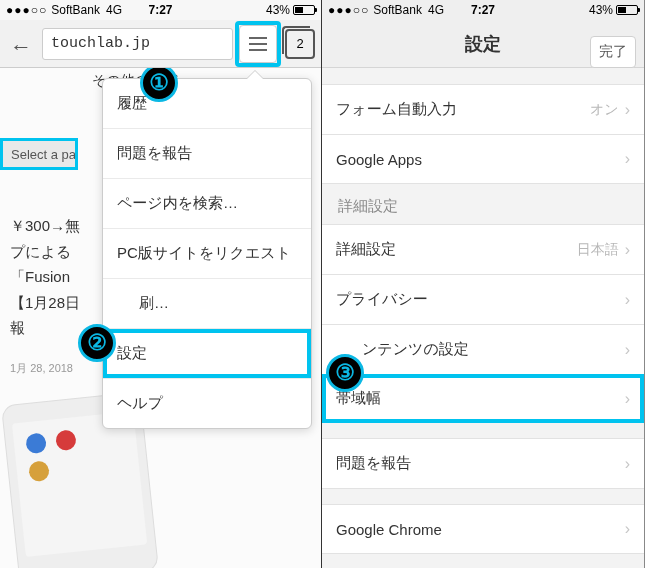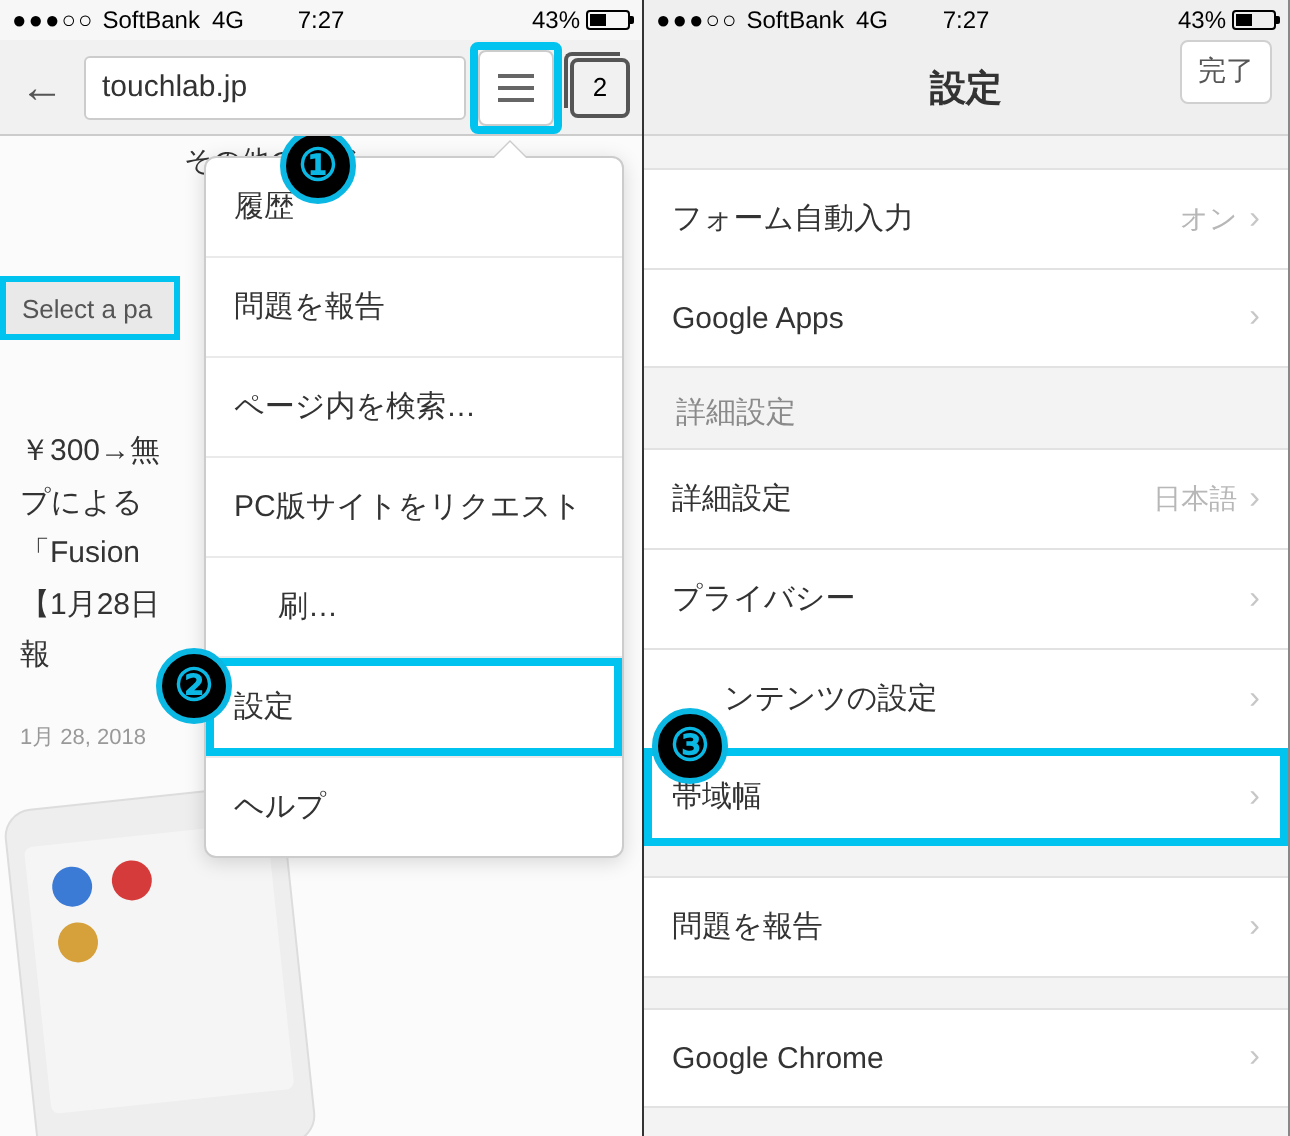--- a/index.html
+++ b/index.html
@@ -6,66 +6,66 @@
   body { font-family: -apple-system, "Helvetica Neue", Arial, sans-serif; background: #888; width: 645px; height: 568px; overflow: hidden; display: flex; }
   .screen { width: 322px; height: 568px; background: #fff; position: relative; overflow: hidden; }
   .screen.left { border-right: 1px solid #333; }
 
   
   .statusbar { height: 20px; background: #f7f7f7; display: flex; align-items: center; font-size: 12px; padding: 0 6px; position: relative; }
   .statusbar.right-sb { background: #efefef; }
   .sb-dots { letter-spacing: 1px; }
   .sb-carrier { margin-left: 4px; }
   .sb-net { margin-left: 6px; }
-  .sb-time { position: absolute; left: 50%; transform: translateX(-50%); font-weight: 400; }
+  .sb-time { position: absolute; left: 50%; transform: translateX(-50%); font-weight: 700; }
   .sb-batt { margin-left: auto; display: flex; align-items: center; }
   .sb-batt-pct { margin-right: 3px; }
   .batt-icon { width: 22px; height: 10px; border: 1px solid #000; border-radius: 2px; position: relative; }
   .batt-icon::after { content: ""; position: absolute; right: -3px; top: 2px; width: 2px; height: 4px; background: #000; border-radius: 0 1px 1px 0; }
   .batt-fill { position: absolute; left: 1px; top: 1px; bottom: 1px; width: 40%; background: #000; }
 
   
   .toolbar { height: 48px; background: #f1f1f1; border-bottom: 1px solid #ccc; display: flex; align-items: center; padding: 0 6px; gap: 6px; }
   .back-btn { width: 30px; height: 32px; display: flex; align-items: center; justify-content: center; }
   .back-arrow { font-size: 22px; color: #555; }
-  .urlbox { flex: 1; height: 32px; background: #fff; border: 1px solid #ccc; border-radius: 3px; display: flex; align-items: center; padding: 0 8px; font-size: 15px; color: #333; }
+  .urlbox { flex: 1; height: 32px; background: #fff; border: 1px solid #ccc; border-radius: 3px; display: flex; align-items: center; padding: 0 8px; font-size: 15px; color: #333; font-family: Liberation Mono, monospace; }
   .menu-btn { width: 38px; height: 38px; background: #fff; border: 1px solid #ccc; border-radius: 4px; display: flex; align-items: center; justify-content: center; position: relative; }
   .menu-btn .lines { width: 18px; height: 2px; background: #666; position: relative; }
   .menu-btn .lines::before, .menu-btn .lines::after { content: ""; position: absolute; left: 0; width: 18px; height: 2px; background: #666; }
   .menu-btn .lines::before { top: -6px; }
   .menu-btn .lines::after { top: 6px; }
   .hl-box { position: absolute; border: 4px solid #00c3ef; border-radius: 4px; pointer-events: none; z-index: 50; }
   .tabs-btn { width: 30px; height: 30px; border: 2px solid #555; border-radius: 4px; display: flex; align-items: center; justify-content: center; font-size: 13px; position: relative; margin-left: 2px; }
   .tabs-btn::before { content: ""; position: absolute; top: -5px; left: -5px; width: 26px; height: 26px; border: 2px solid #555; border-right: none; border-bottom: none; border-radius: 4px 0 0 0; }
 
   
   .content-left { position: relative; height: 500px; background: #fbfbfb; overflow: hidden; }
   .other-dev { position: absolute; top: 4px; left: 92px; font-size: 14px; color: #333; }
-  .select-page { position: absolute; top: 70px; left: 0; width: 90px; height: 32px; border: 3px solid #00c3ef; background: #e9e9e9; display: flex; align-items: center; padding-left: 8px; font-size: 13px; color: #555; overflow: hidden; white-space: nowrap; }
+  .select-page { position: absolute; top: 70px; left: 0; width: 78px; height: 32px; border: 3px solid #00c3ef; background: #e9e9e9; display: flex; align-items: center; padding-left: 8px; font-size: 13px; color: #555; overflow: hidden; white-space: nowrap; }
   .article-text { position: absolute; top: 145px; left: 10px; font-size: 15px; color: #333; line-height: 1.7; width: 95px; overflow: hidden; }
   .article-date { position: absolute; top: 293px; left: 10px; font-size: 11px; color: #999; }
   .phone-illus { position: absolute; bottom: -10px; left: 10px; width: 140px; height: 180px; background: #eee; border: 1px solid #ddd; border-radius: 14px; transform: rotate(-6deg); }
   .phone-illus .screen-inner { position: absolute; top: 18px; left: 8px; right: 8px; bottom: 26px; background: #f5f5f5; border-radius: 4px; }
   .phone-illus .dot { position: absolute; width: 20px; height: 20px; border-radius: 50%; }
 
   
   .menu { position: absolute; top: 10px; left: 102px; width: 210px; background: #fff; border: 1px solid #ccc; border-radius: 6px; box-shadow: 0 2px 10px rgba(0,0,0,0.15); z-index: 30; }
   .menu .tip { position: absolute; top: -8px; right: 48px; width: 0; height: 0; border-left: 8px solid transparent; border-right: 8px solid transparent; border-bottom: 8px solid #fff; filter: drop-shadow(0 -1px 0 #ccc); }
   .menu-item { padding: 15px 14px; font-size: 15px; color: #333; border-bottom: 1px solid #eaeaea; position: relative; }
   .menu-item:last-child { border-bottom: none; }
   .menu-item.hl { padding: 0; }
   .menu-item.hl .hl-inner { border: 4px solid #00c3ef; padding: 11px 10px; }
 
   
   .marker { position: absolute; width: 38px; height: 38px; border-radius: 50%; background: #000; border: 3px solid #0bb8e4; color: #0bb8e4; display: flex; align-items: center; justify-content: center; font-size: 22px; font-weight: bold; z-index: 60; }
 
   
   .nav-right { height: 48px; background: #efefef; border-bottom: 1px solid #d5d5d5; display: flex; align-items: center; justify-content: center; position: relative; }
   .nav-title { font-size: 18px; font-weight: 600; color: #333; }
-  .done-btn { position: absolute; right: 8px; top: 0; width: 46px; height: 32px; background: #fff; border: 1px solid #d0d0d0; border-radius: 4px; display: flex; align-items: center; justify-content: center; font-size: 14px; color: #555; }
+  .done-btn { position: absolute; right: 8px; top: 16px; width: 46px; height: 32px; background: #fff; border: 1px solid #d0d0d0; border-radius: 4px; display: flex; align-items: center; justify-content: center; font-size: 14px; color: #555; }
   .settings-body { background: #f3f3f3; height: 500px; overflow: hidden; }
   .sec-spacer { height: 16px; }
   .sec-header { padding: 14px 16px 8px; color: #8a8a8a; font-size: 15px; }
   .row { background: #fff; border-top: 1px solid #e2e2e2; border-bottom: 1px solid #e2e2e2; padding: 15px 14px; display: flex; align-items: center; font-size: 15px; color: #333; position: relative; margin-bottom: -1px; }
   .row .val { margin-left: auto; color: #b7b7b7; font-size: 14px; margin-right: 6px; }
   .row .chev { color: #c7c7c7; font-size: 16px; }
   .row.hl { border: 4px solid #00c3ef; padding: 11px 10px; z-index: 5; }
 </style>
 </head>
 <body>

